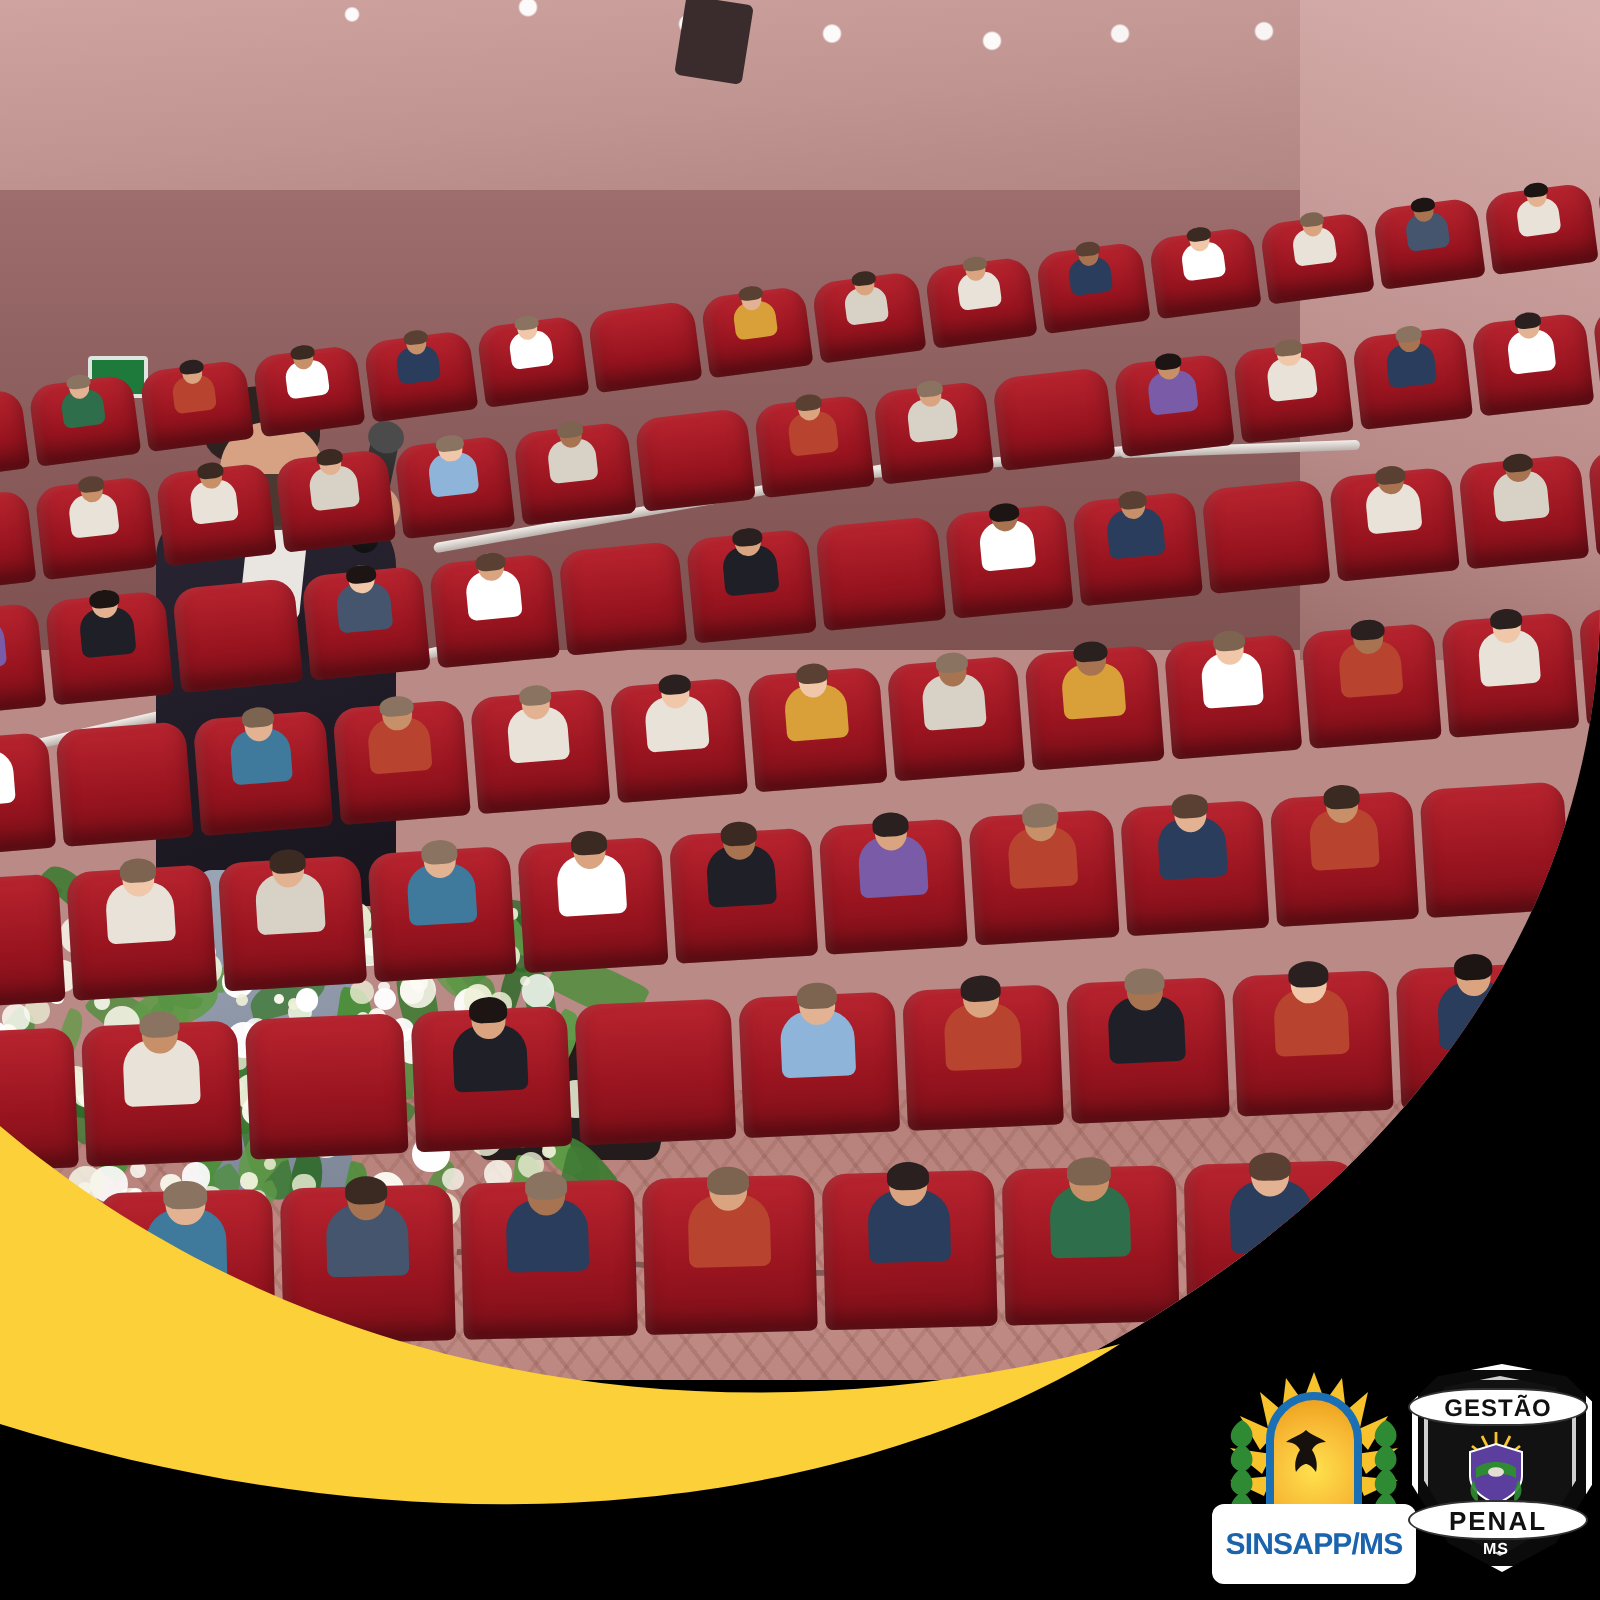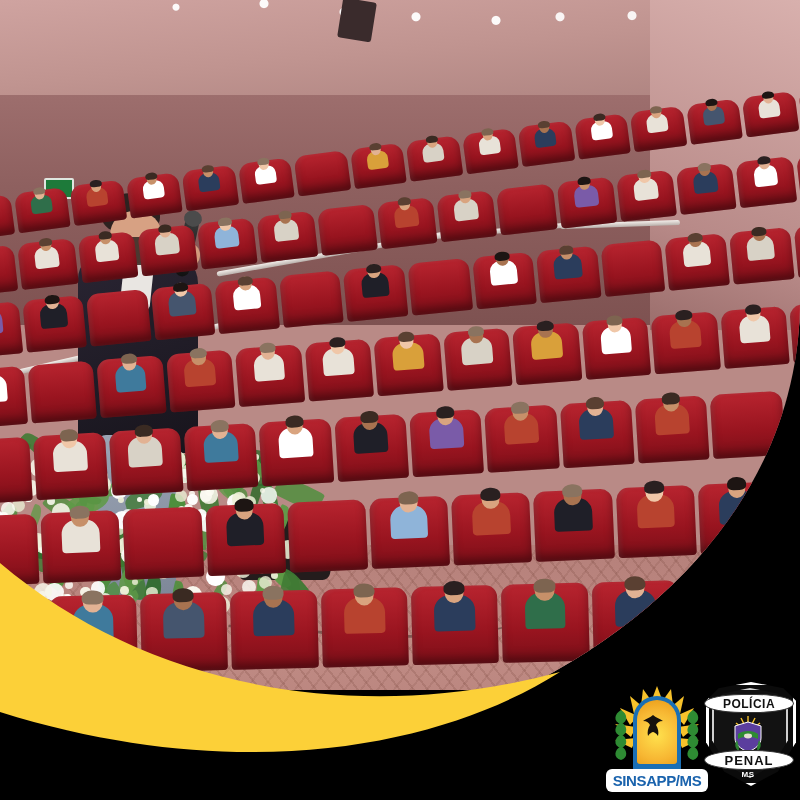--- a/index.html
+++ b/index.html
@@ -150,21 +150,21 @@
     background:radial-gradient(circle at 50% 55%,#ffe14d 0%,#f7b733 60%,#e89a16 100%);
     border-radius:20px 20px 3px 3px;
   }
   .eagle{
     position:absolute;left:8px;top:16px;width:24px;height:26px;
   }
   .leafbranch{position:absolute;top:24px;width:22px;height:58px;}
   .leafbranch.l{left:2px;}
   .leafbranch.r{right:2px;}
   .sinsapp-banner{
-    position:absolute;left:-2px;bottom:0px;width:102px;height:23px;
+    position:absolute;left:-2px;bottom:0px;width:102px;height:40px;
     background:#fff;border-radius:6px;
     display:flex;align-items:center;justify-content:center;
   }
   .sinsapp-banner span{
     color:#1a63ad;font-weight:bold;font-size:15px;letter-spacing:-0.4px;
     font-family:"Liberation Sans",sans-serif;
   }
 
   .logo-penal{position:relative;width:92px;height:112px;margin-left:-4px;}
   .shield{
@@ -1178,21 +1178,21 @@
           <path d="M8,20 C13,16 23,16 28,20 L28,25 C23,22 13,22 8,25 Z" fill="#2E8B33"></path>
           <ellipse cx="18" cy="22" rx="4" ry="2.4" fill="#e3dfd2"></ellipse>
           <g fill="#2E8B33" opacity=".9">
             <path d="M7,26 C4,30 5,35 9,37 C9,32 8,29 7,26 Z"></path>
             <path d="M29,26 C32,30 31,35 27,37 C27,32 28,29 29,26 Z"></path>
           </g>
         </g>
       </svg>
 
       <div class="scroll scroll-top">
-        <span>POLÍCIA</span>
+        <span>GESTÃO</span>
       </div>
       <div class="scroll scroll-bottom">
         <span>PENAL</span>
       </div>
       <div class="ms-label">MS</div>
     </div>
 
   </div>
 
 </div>

